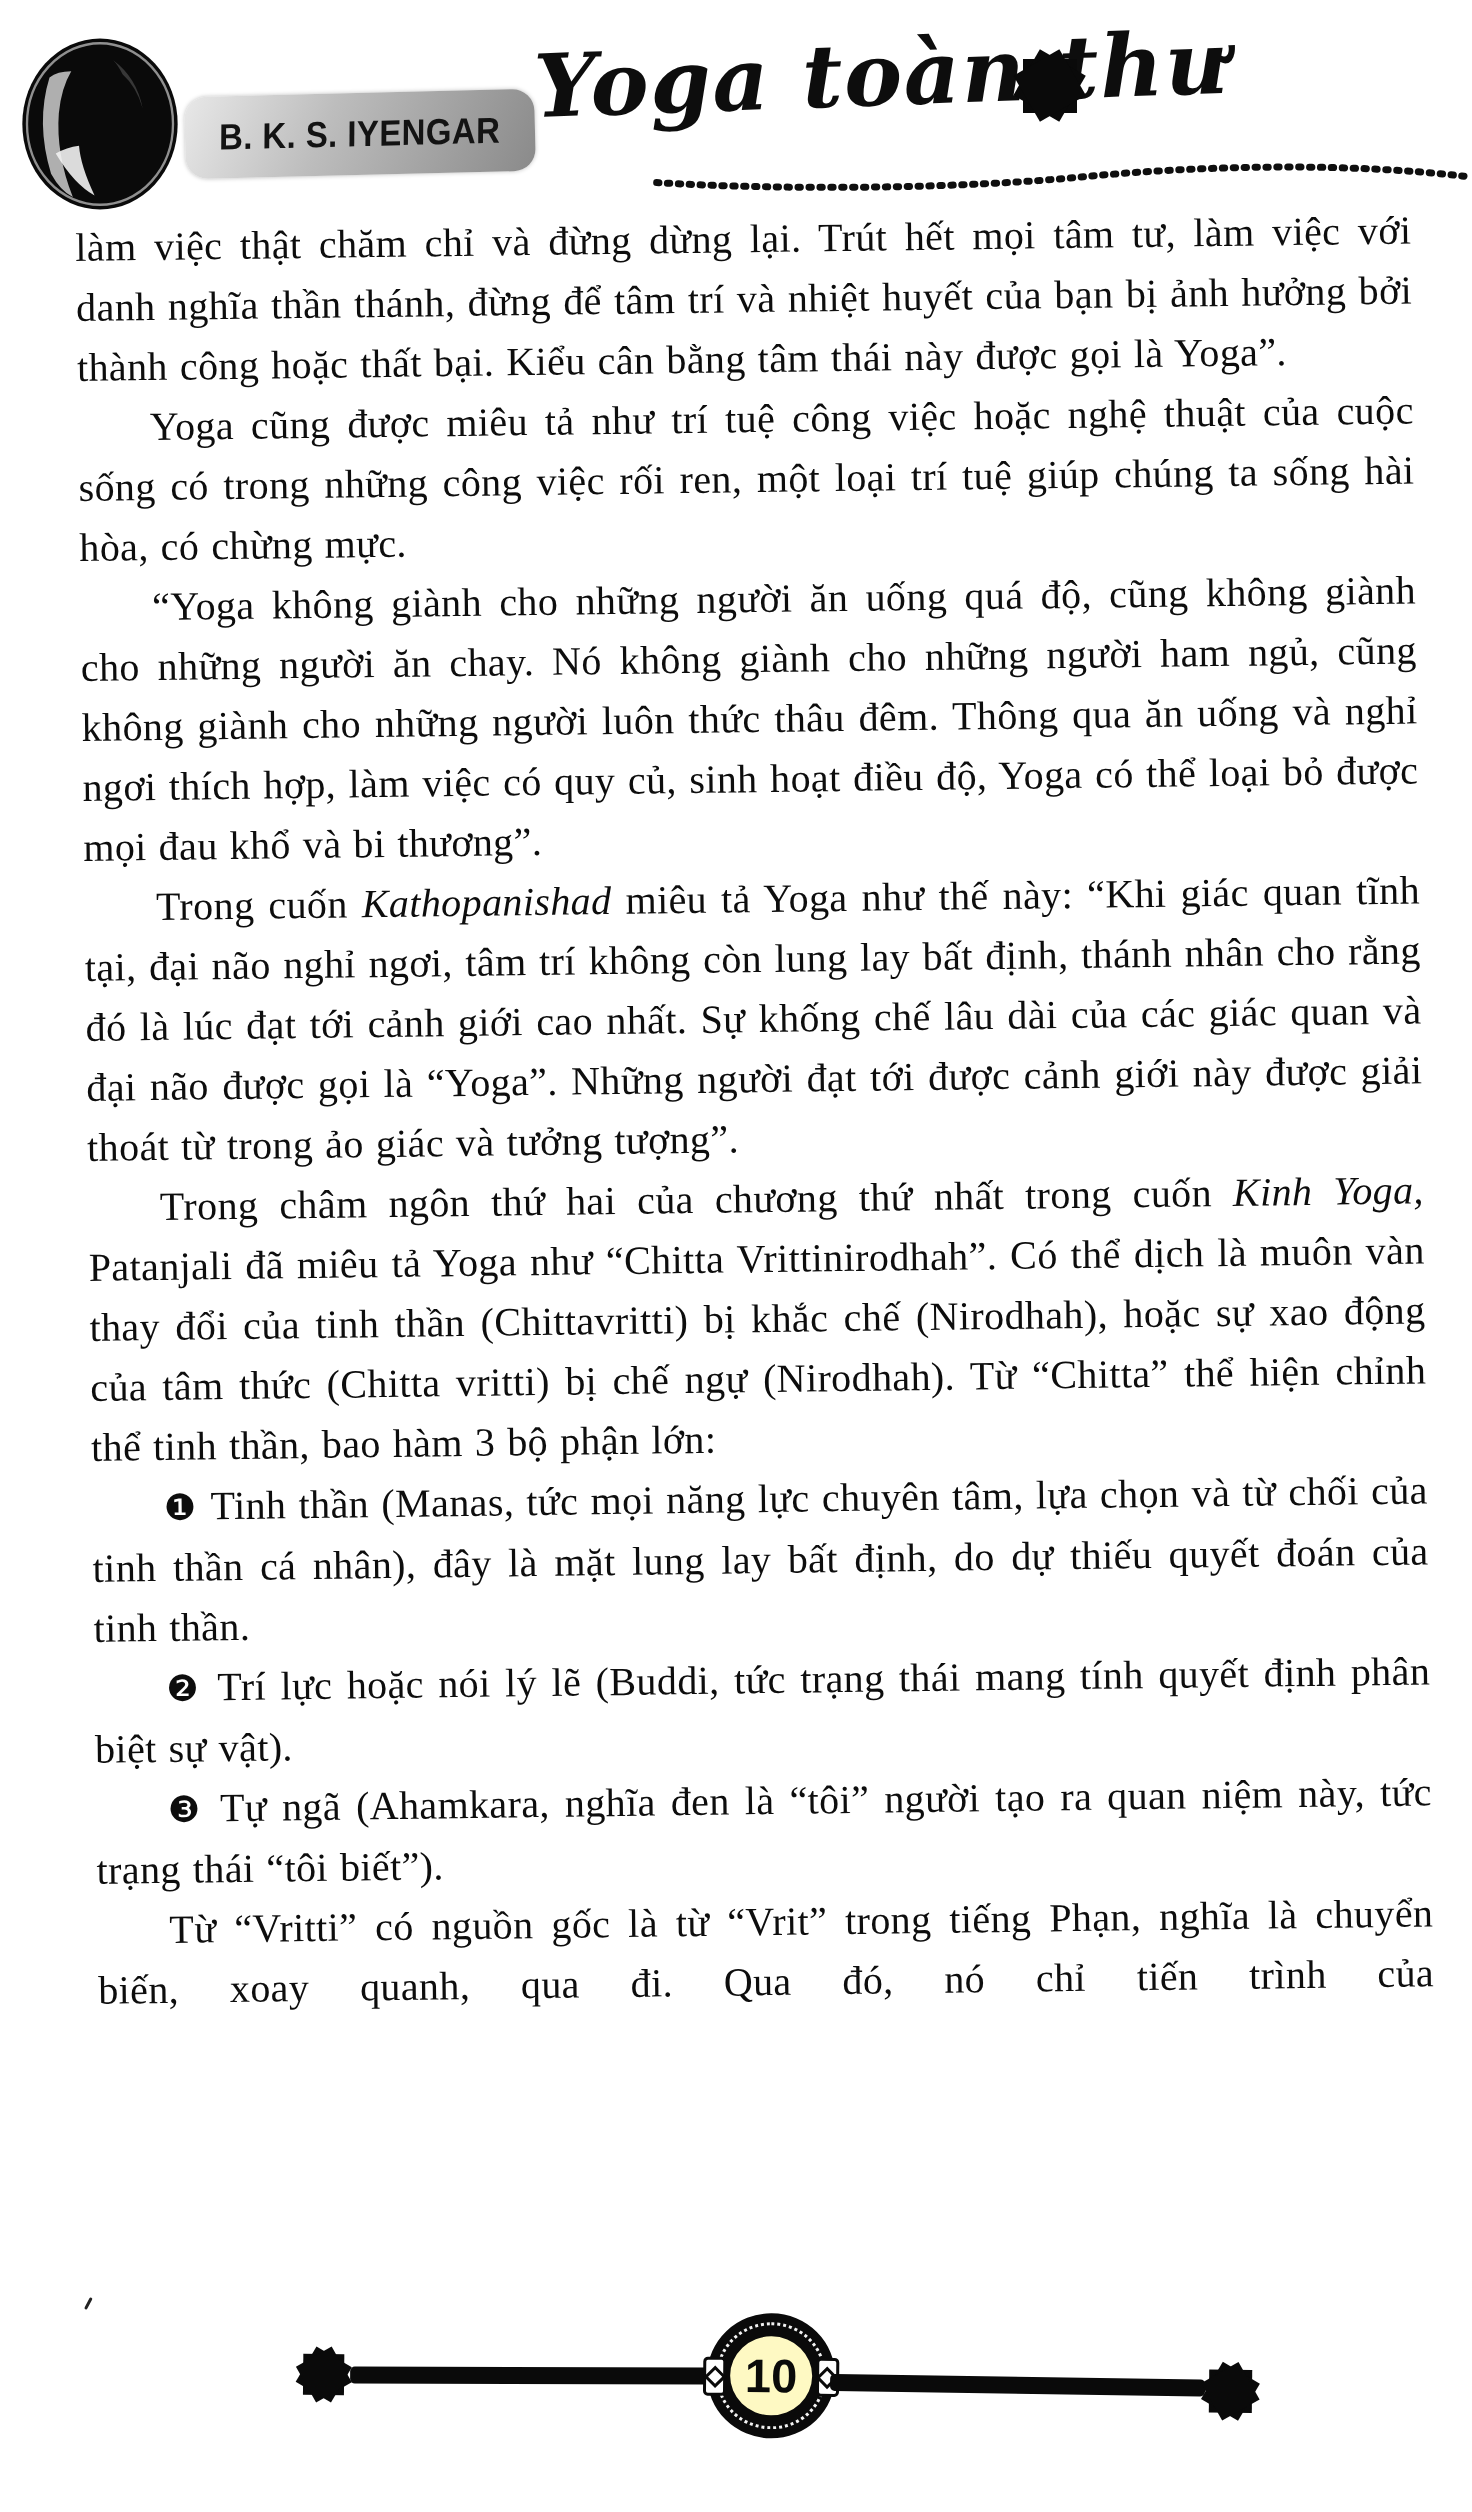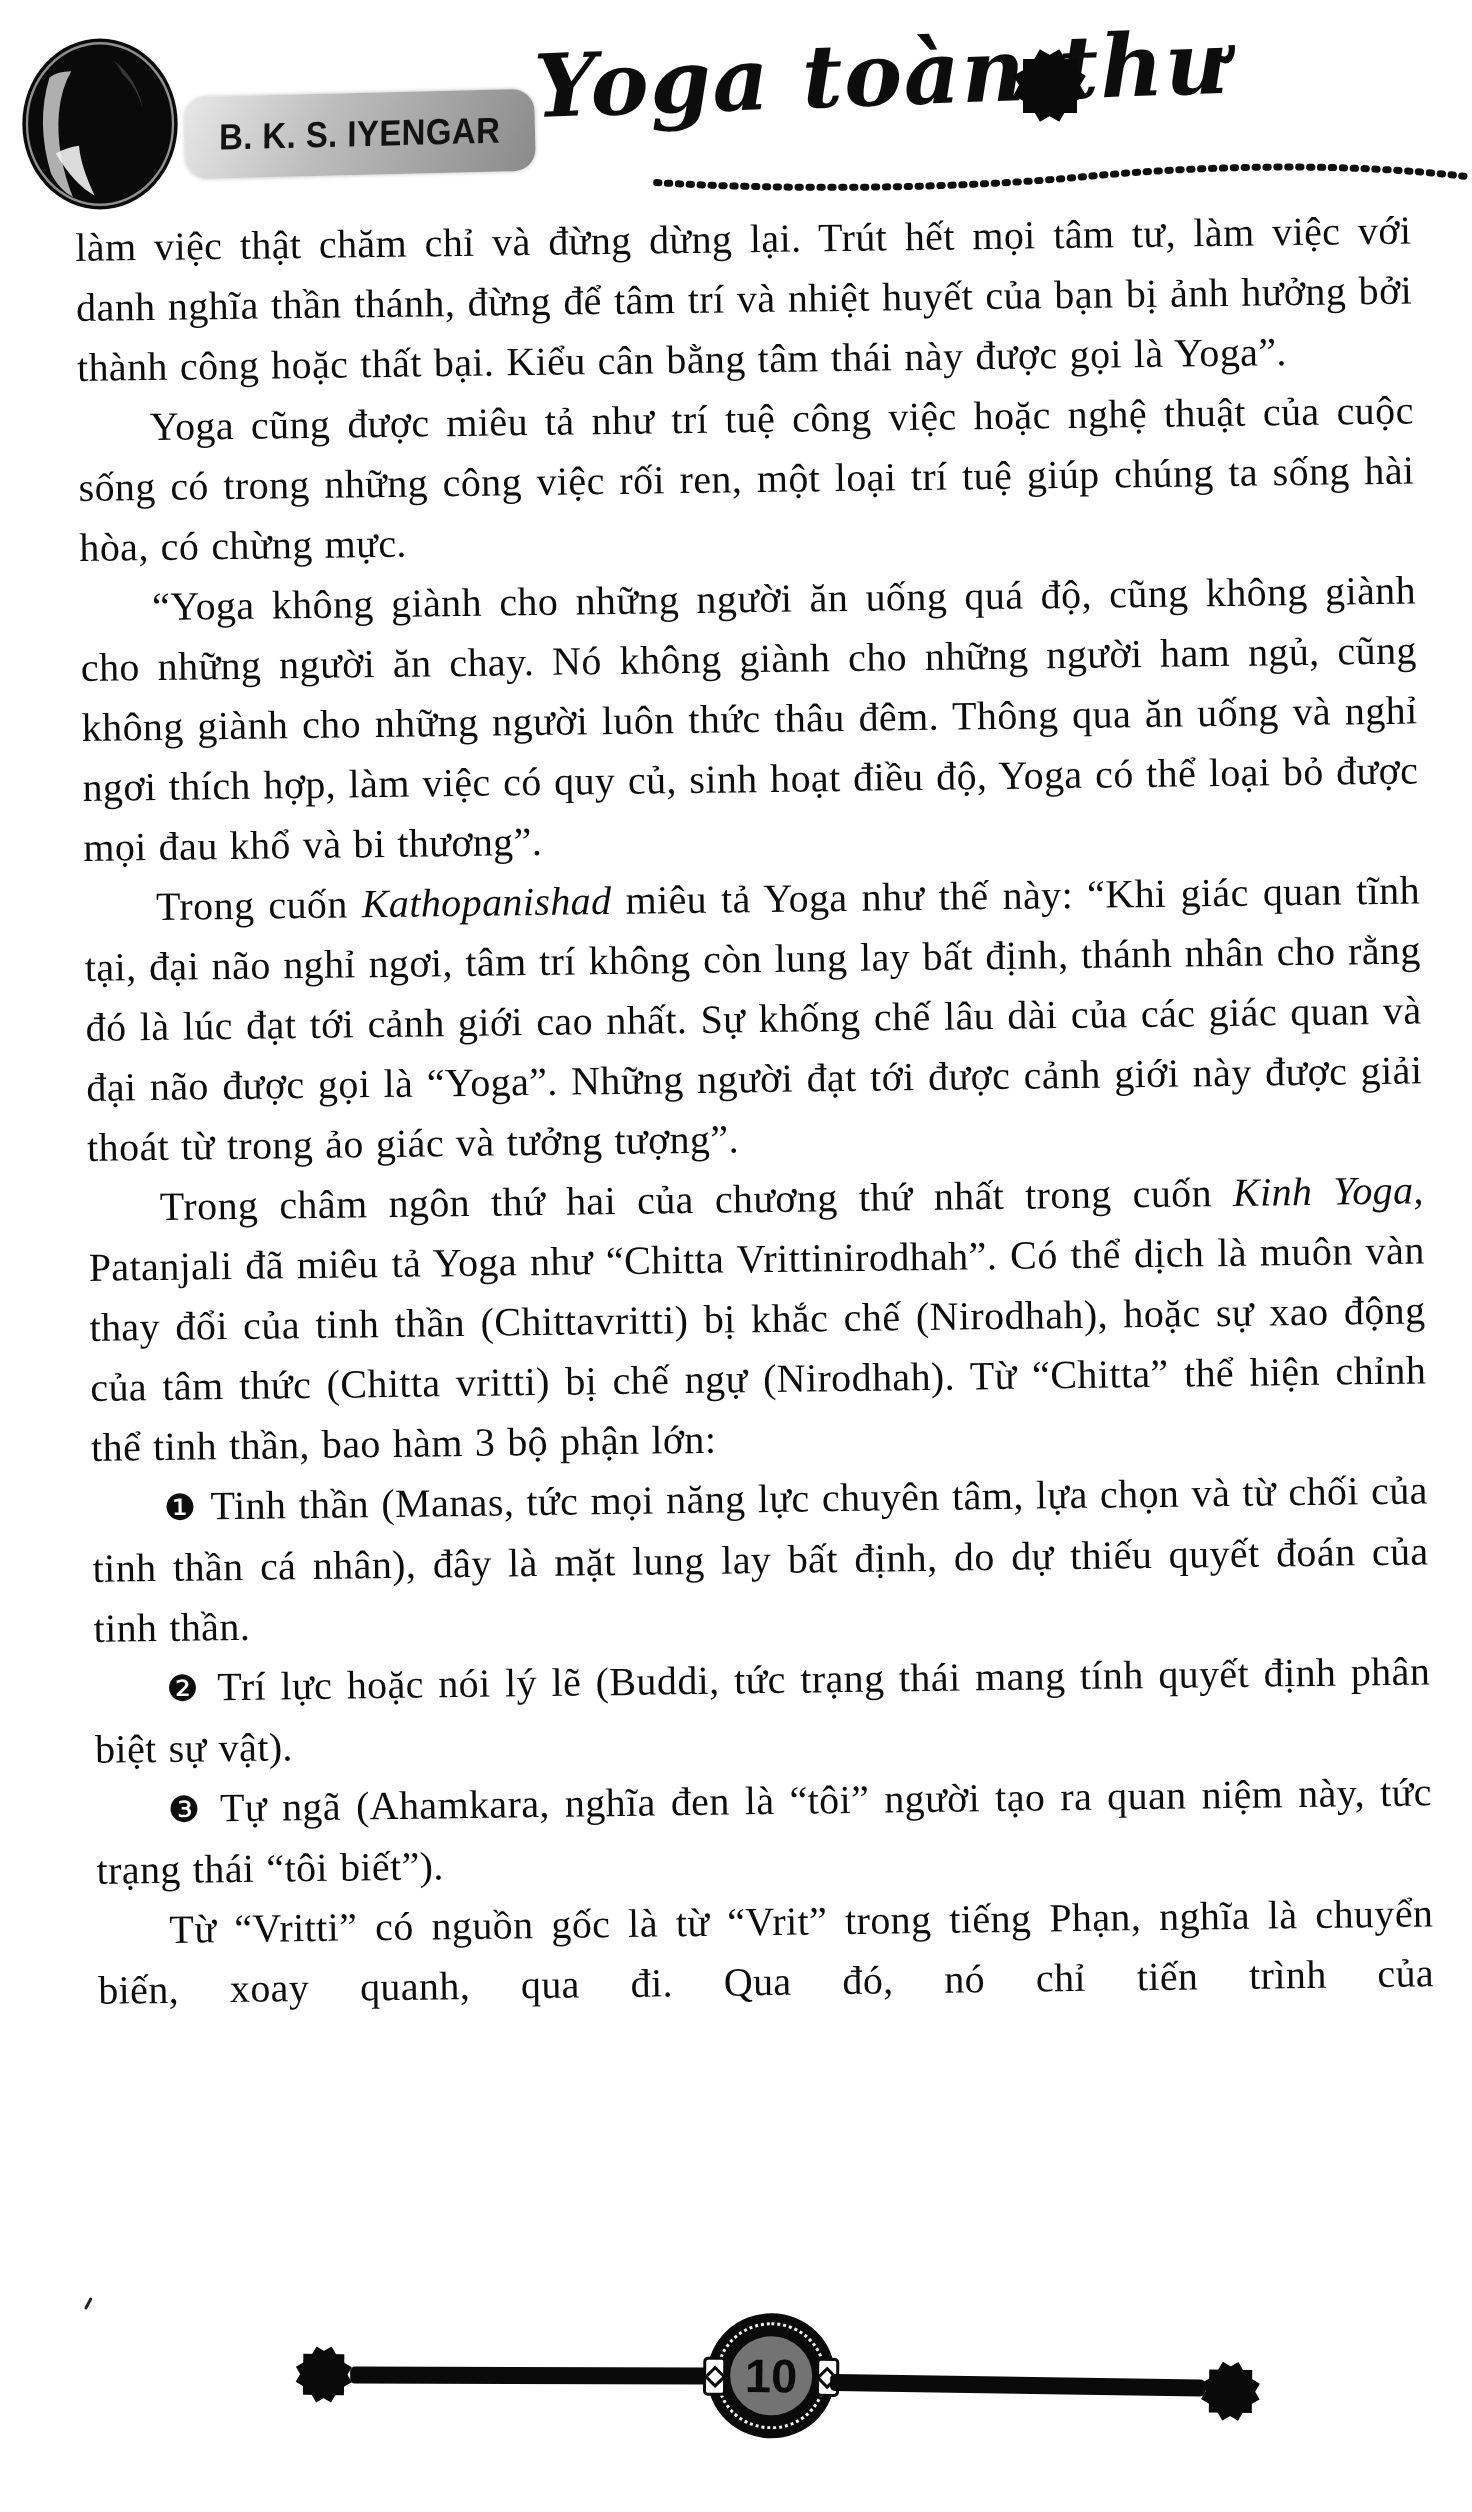--- a/index.html
+++ b/index.html
@@ -60,21 +60,21 @@
     transform:rotate(0.55deg);transform-origin:50% 50%;}
   .footer-star-left{left:294px;top:47px;width:59px;height:59px;}
   .footer-star-right{left:1200px;top:54px;width:61px;height:61px;}
   .bar{position:absolute;height:17px;background:#0a0a0a;border-radius:4.7px;}
   .bar-left{left:350px;top:67px;width:361px;transform:rotate(-0.4deg);}
   .bar-right{left:830px;top:72px;width:375px;transform:rotate(0.3deg);}
   .medallion{position:absolute;left:707px;top:11px;width:128px;height:125px;
     border-radius:50%;background:#0a0a0a;}
   .medallion::before{content:'';position:absolute;inset:9.3px;border-radius:50%;
     border:3.9px dotted #f2f2f2;}
-  .medallion-inner{position:absolute;inset:22.6px;background:#737373;border-radius:50%;
+  .medallion-inner{position:absolute;inset:22.6px;background:#fef9c3;border-radius:50%;
     display:flex;align-items:center;justify-content:center;
     font-family:"Liberation Sans", sans-serif;font-weight:bold;font-size:47px;color:#0a0a0a;}
   .clasp{position:absolute;top:44px;width:23px;height:39px;background:#ffffff;
     border:3.9px solid #0a0a0a;border-radius:4.7px;box-sizing:border-box;
     display:flex;align-items:center;justify-content:center;}
   .clasp::before{content:'';width:10px;height:10px;border:3.1px solid #0a0a0a;
     transform:rotate(45deg);}
   .clasp-left{left:-3.9px;}
   .clasp-right{right:-3.9px;}
   .scan-tick{position:absolute;left:87px;top:2297px;width:3.1px;height:12.5px;

